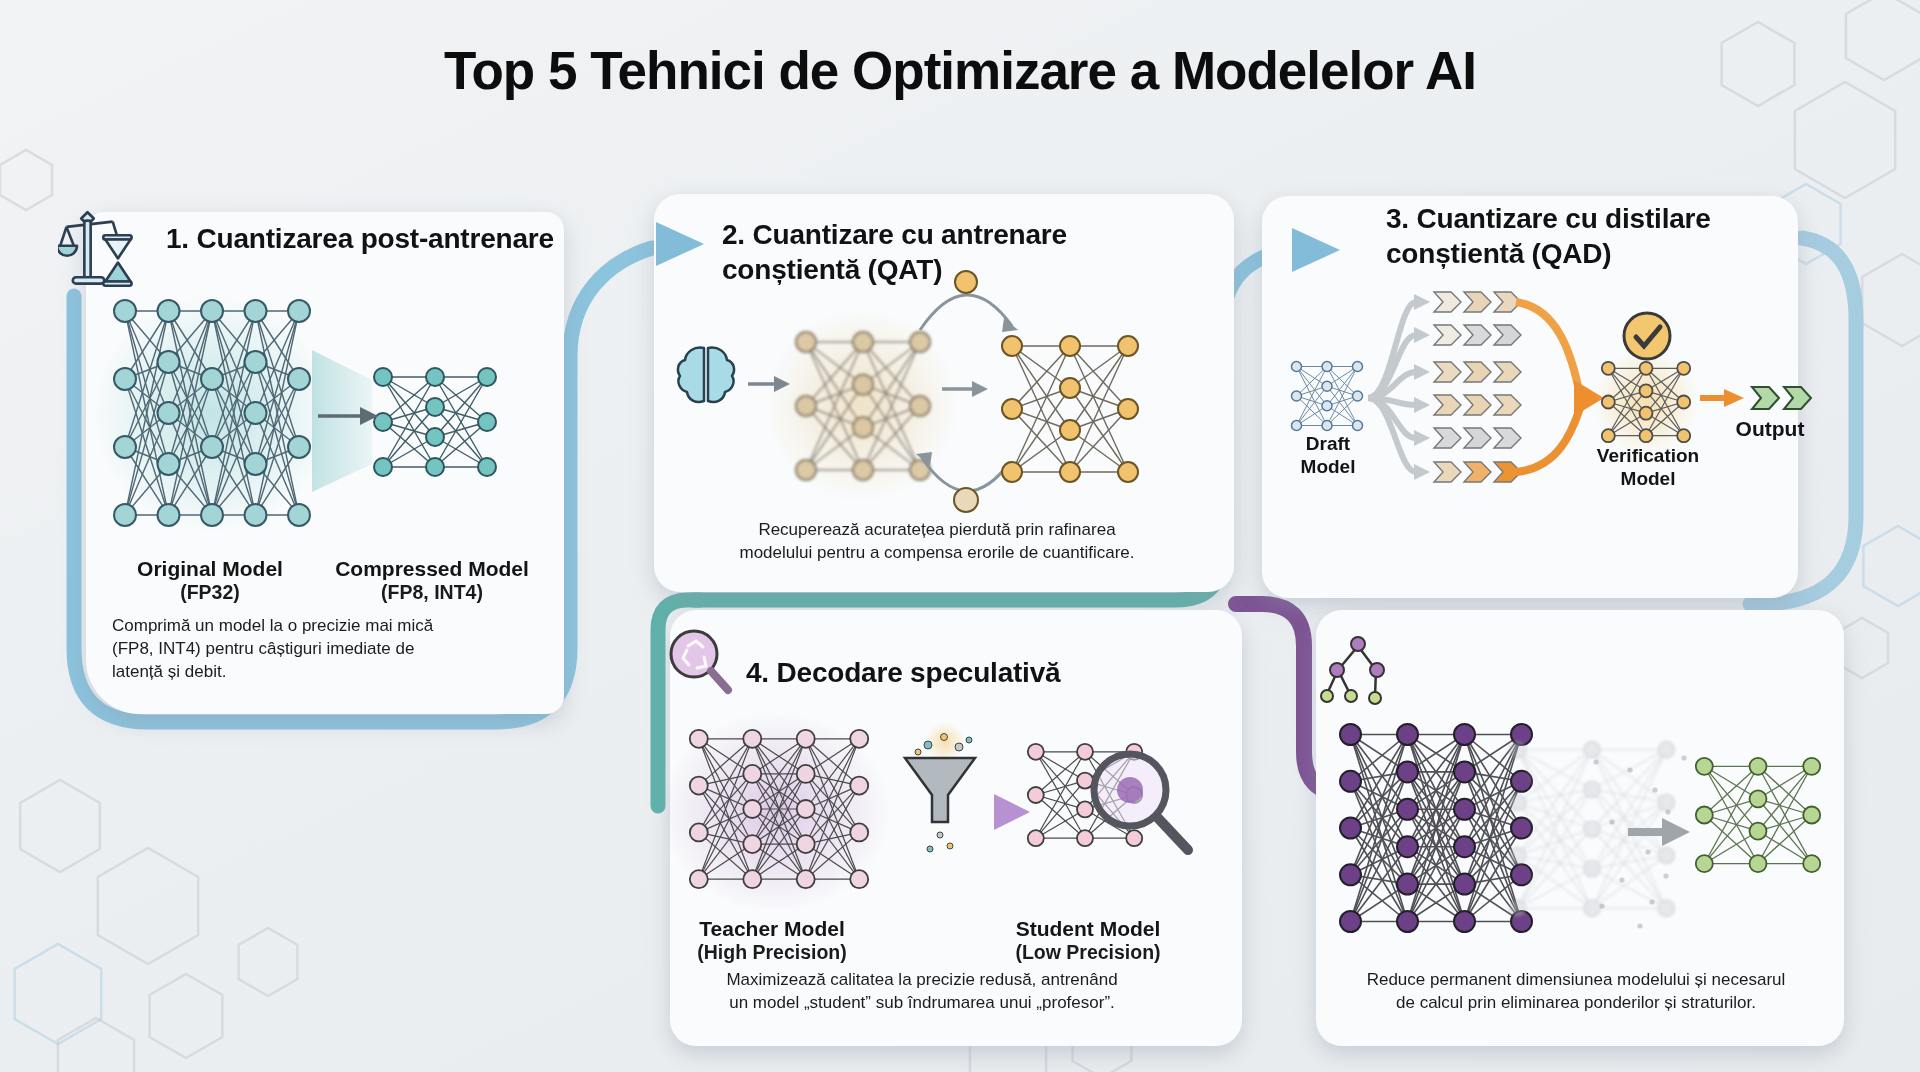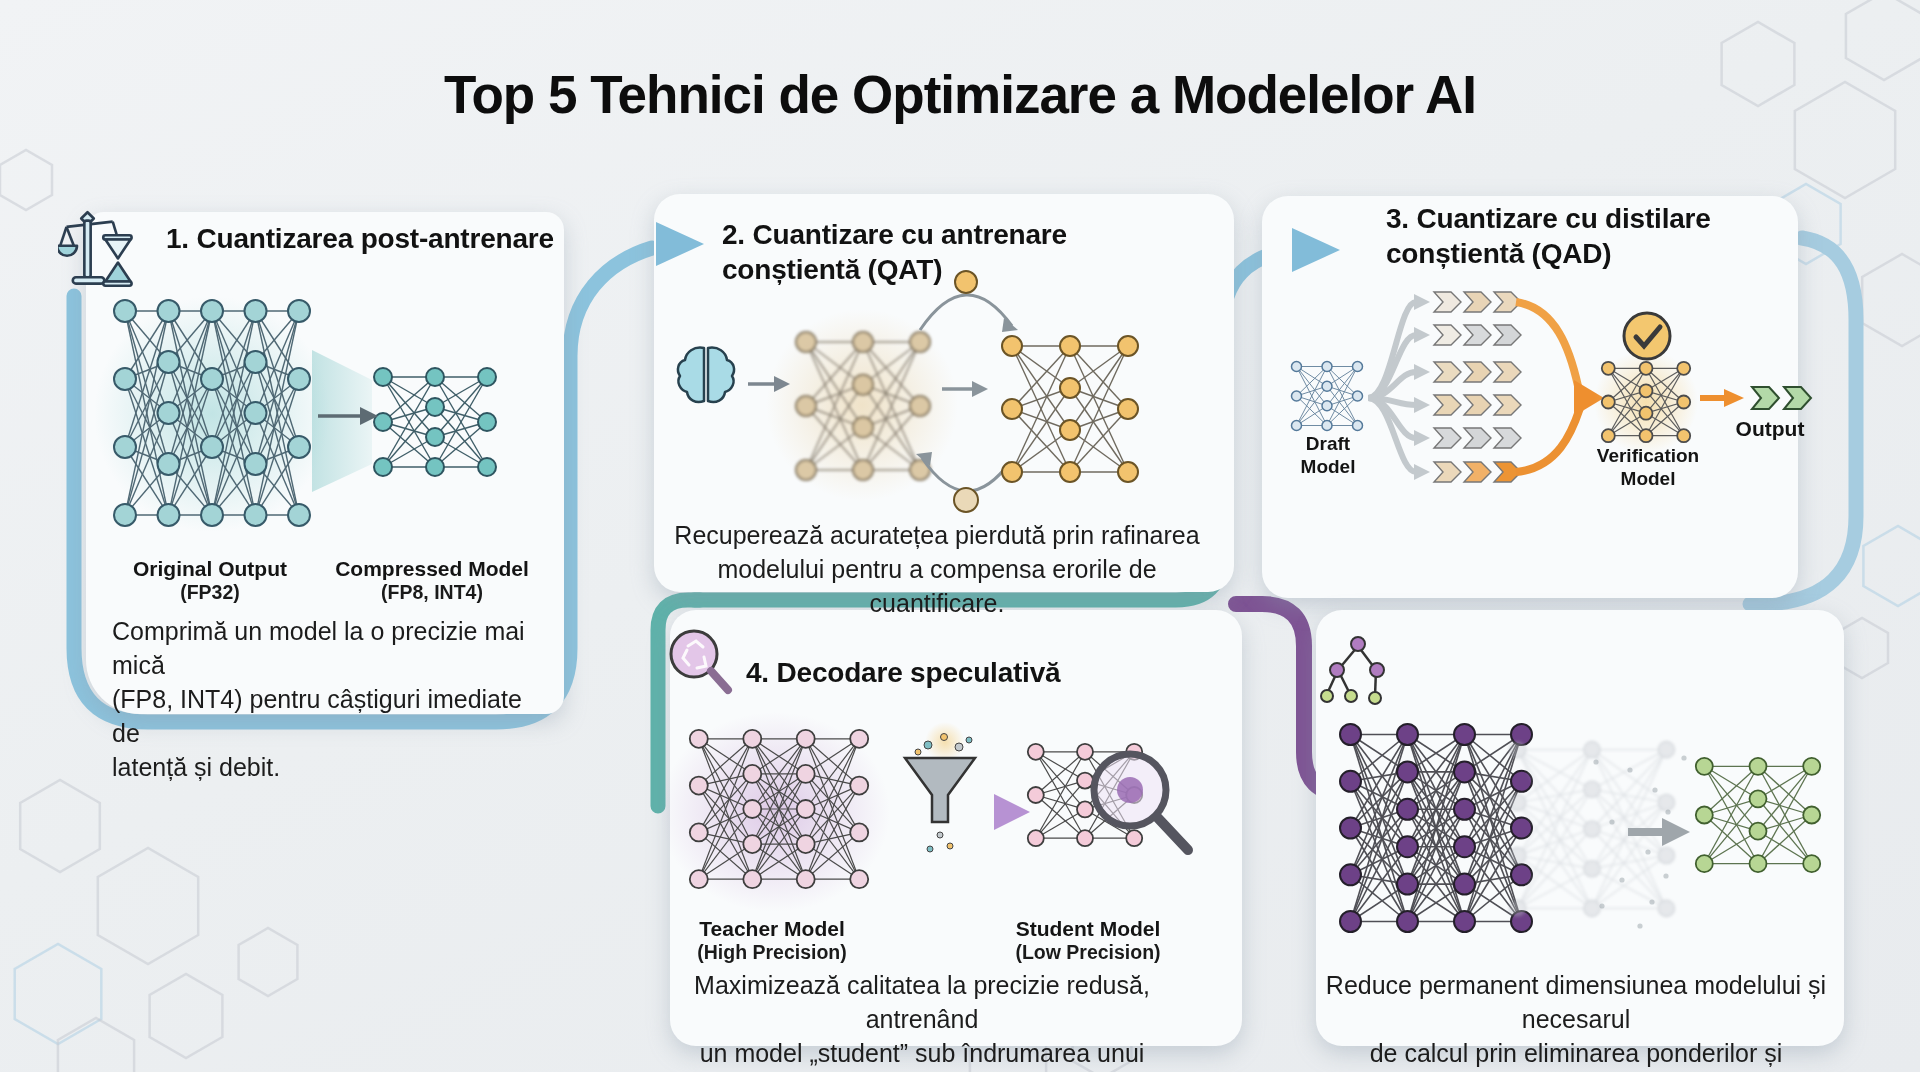--- a/index.html
+++ b/index.html
@@ -3,24 +3,24 @@
 <meta charset="utf-8">
 <style>
   html,body{margin:0;padding:0;background:#e7eaec;}
   #canvas{position:relative;width:1920px;height:1072px;overflow:hidden;
           background:linear-gradient(155deg,#f1f3f5 0%,#eceff1 45%,#e8ebee 100%);
           font-family:"Liberation Sans",sans-serif;}
   svg.layer{position:absolute;left:0;top:0;width:1920px;height:1072px;pointer-events:none;}
   .card{position:absolute;background:#f9fbfc;border-radius:26px;
         box-shadow:0 8px 22px rgba(140,155,170,.38);}
   .title{position:absolute;left:0;right:0;top:40px;text-align:center;
-         font-size:53px;font-weight:bold;color:#0d0d0d;letter-spacing:-1px;margin-top:24px;}
+         font-size:53px;font-weight:bold;color:#0d0d0d;letter-spacing:-1px;}
   .heading{position:absolute;font-weight:bold;font-size:28px;line-height:1.24;
            color:#121212;white-space:pre-line;letter-spacing:-0.2px;}
-  .desc{position:absolute;font-size:25px;line-height:1.36;color:#1c1c1c;
+  .desc{position:absolute;font-size:17px;line-height:1.36;color:#1c1c1c;
         white-space:pre-line;text-align:center;}
   .desc.left{text-align:left;}
   .label{position:absolute;transform:translateX(-50%);text-align:center;
          font-weight:bold;font-size:21px;color:#141414;line-height:1.22;white-space:pre-line;}
   .label .sub{display:block;font-weight:bold;font-size:19.5px;color:#1a1a1a;}
   .label.sm{font-size:19px;}
   .icon{position:absolute;}
 </style>
 </head>
 <body>
@@ -933,21 +933,21 @@
   </div>
 
   <div class="heading" style="left:166px;top:222px;">1. Cuantizarea post-antrenare</div>
   <div class="heading" style="left:722px;top:218px;">2. Cuantizare cu antrenare
 conștientă (QAT)</div>
   <div class="heading" style="left:1350px;top:202px;margin-left:36px;">3. Cuantizare cu distilare
 conștientă (QAD)</div>
   <div class="heading" style="left:746px;top:656px;">4. Decodare speculativă</div>
 
   <div class="label" style="left:210px;top:530px;">
-    <span>Original Output</span>
+    <span>Original Model</span>
     <span class="sub">(FP32)</span>
   </div>
   <div class="label" style="left:432px;top:530px;">
     <span>Compressed Model</span>
     <span class="sub">(FP8, INT4)</span>
   </div>
   <div class="label sm" style="left:1328px;top:432px;">Draft
 Model</div>
   <div class="label sm" style="left:1648px;top:444px;">Verification
 Model</div>

